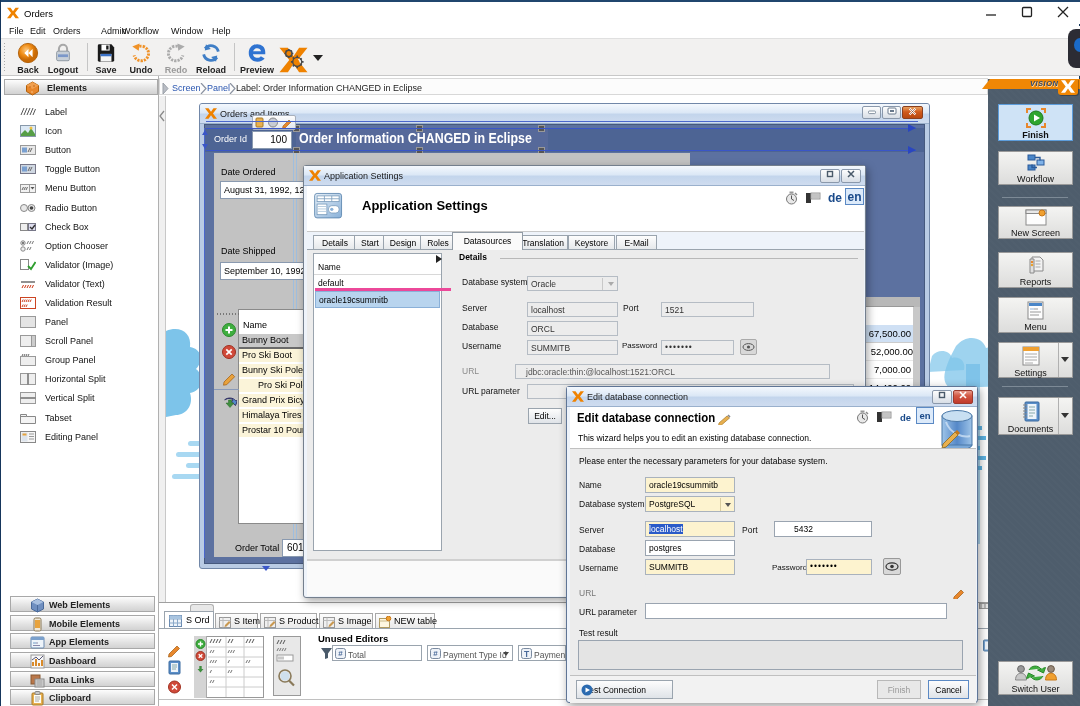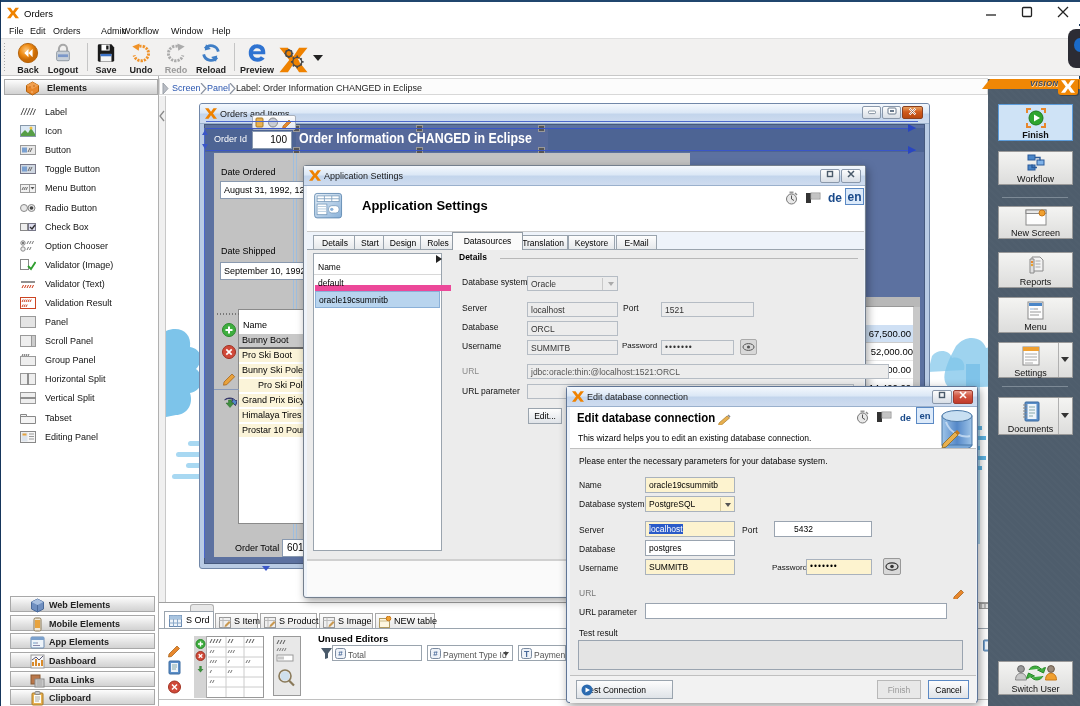--- a/index.html
+++ b/index.html
@@ -685,42 +685,42 @@
       <div class="abs" style="left:116px;top:69px;width:36px;height:15px;background:linear-gradient(#fdfdfd,#e4e7ea);border:1px solid #9aa4ae;border-bottom:none;text-align:center;line-height:15px">Roles</div>
       <div class="abs" style="left:148px;top:66px;width:71px;height:18px;background:#fafafa;border:1px solid #919ba5;border-bottom:none;text-align:center;line-height:17px;z-index:2">Datasources</div>
       <div class="abs" style="left:214px;top:69px;width:50px;height:15px;background:linear-gradient(#fdfdfd,#e4e7ea);border:1px solid #9aa4ae;border-bottom:none;text-align:center;line-height:15px">Translation</div>
       <div class="abs" style="left:264px;top:69px;width:47px;height:15px;background:linear-gradient(#fdfdfd,#e4e7ea);border:1px solid #9aa4ae;border-bottom:none;text-align:center;line-height:15px">Keystore</div>
       <div class="abs" style="left:312px;top:69px;width:41px;height:15px;background:linear-gradient(#fdfdfd,#e4e7ea);border:1px solid #9aa4ae;border-bottom:none;text-align:center;line-height:15px">E-Mail</div>
     <div class="abs" style="left:3px;top:84px;width:557px;height:309px;background:#ececec"></div>
     <div class="abs" style="left:9px;top:87px;width:129px;height:298px;background:#fff;border:1px solid #9aa4ae"></div>
     <div class="abs" style="left:14px;top:93px;width:100px;height:16px;line-height:16px">Name</div>
     <div class="abs" style="left:132px;top:89px;width:0;height:0;border-top:4px solid transparent;border-bottom:4px solid transparent;border-left:6px solid #222"></div>
     <div class="abs" style="left:10px;top:108px;width:127px;height:1px;background:#d8d8d8"></div>
-    <div class="abs" style="left:11px;top:109px;width:136px;height:16px;line-height:16px;padding-left:3px;border-bottom:6px solid #ec4899">default</div>
+    <div class="abs" style="left:11px;top:109px;width:136px;height:16px;line-height:16px;padding-left:3px;border-bottom:3px solid #ec4899">default</div>
     <div class="abs" style="left:11px;top:125px;width:125px;height:17px;line-height:17px;padding-left:3px;background:#b8d4ee;border:1px solid #8ab0d8">oracle19csummitb</div>
     <div class="abs" style="left:155px;top:86px;font-weight:bold">Details</div>
     <div class="abs" style="left:196px;top:92px;width:358px;height:1px;background:#b8b8b8"></div>
     <div class="lab" style="left:158px;top:111px">Database system</div>
     <div class="fld gray" style="left:223px;top:110px;width:91px;height:15px;line-height:14px;padding-left:3px">Oracle<span class="abs" style="right:3px;top:5px;width:0;height:0;border-left:3.5px solid transparent;border-right:3.5px solid transparent;border-top:4px solid #aaa"></span><span class="abs" style="right:14px;top:1px;width:1px;height:12px;background:#c8c8c8"></span></div>
     <div class="lab" style="left:158px;top:137px">Server</div>
     <div class="fld gray" style="left:223px;top:136px;width:91px;height:15px;line-height:14px;padding-left:3px">localhost</div>
     <div class="lab" style="left:319px;top:137px">Port</div>
     <div class="fld gray" style="left:357px;top:136px;width:93px;height:15px;line-height:14px;padding-left:3px">1521</div>
     <div class="lab" style="left:158px;top:156px">Database</div>
     <div class="fld gray" style="left:223px;top:155px;width:91px;height:15px;line-height:14px;padding-left:3px">ORCL</div>
     <div class="lab" style="left:158px;top:175px">Username</div>
     <div class="fld gray" style="left:223px;top:174px;width:91px;height:15px;line-height:14px;padding-left:3px">SUMMITB</div>
     <div class="lab" style="left:318px;top:175px;font-size:8px">Password</div>
     <div class="fld gray" style="left:357px;top:174px;width:73px;height:15px;line-height:13px;padding-left:3px;letter-spacing:1px">•••••••</div>
     <div class="abs" style="left:436px;top:173px;width:17px;height:16px;background:#d8d8d8;border:1px solid #aaa;border-radius:2px"><svg width="15" height="14">
           <ellipse cx="7.5" cy="7" rx="5.5" ry="3.4" fill="none" stroke="#555"></ellipse>
           <circle cx="7.5" cy="7" r="1.6" fill="#555"></circle>
         </svg></div>
     <div class="lab" style="left:158px;top:200px;color:#8a8a8a">URL</div>
-    <div class="fld gray" style="left:223px;top:198px;width:362px;height:15px;line-height:14px;padding-left:3px;color:#555">jdbc:oracle:thin:@localhost:1521:ORCL</div>
+    <div class="fld gray" style="left:211px;top:198px;width:315px;height:15px;line-height:14px;padding-left:10px;color:#555">jdbc:oracle:thin:@localhost:1521:ORCL</div>
     <div class="lab" style="left:158px;top:220px">URL parameter</div>
     <div class="fld gray" style="left:223px;top:218px;width:327px;height:15px"></div>
     <div class="abs" style="left:224px;top:242px;width:34px;height:16px;background:linear-gradient(#fdfdfd,#dfe3e8);border:1px solid #9aa4ae;text-align:center;line-height:15px">Edit...</div>
     <div class="abs" style="left:3px;top:393px;width:557px;height:2px;background:#d0d0d0"></div>
     <div class="abs" style="left:3px;top:395px;width:557px;height:35px;background:#fafafa"></div>
   </div>
   <div id="editdb" class="abs">
     <div class="wtitle">
       <svg class="abs" style="left:5px;top:4px" width="12" height="11" viewBox="0 0 17 15">
           <path d="M0 0 L5 0 L8.5 5 L12 0 L17 0 L11.3 7.5 L17 15 L12 15 L8.5 10 L5 15 L0 15 L5.7 7.5 Z" fill="#ef8200"></path>

